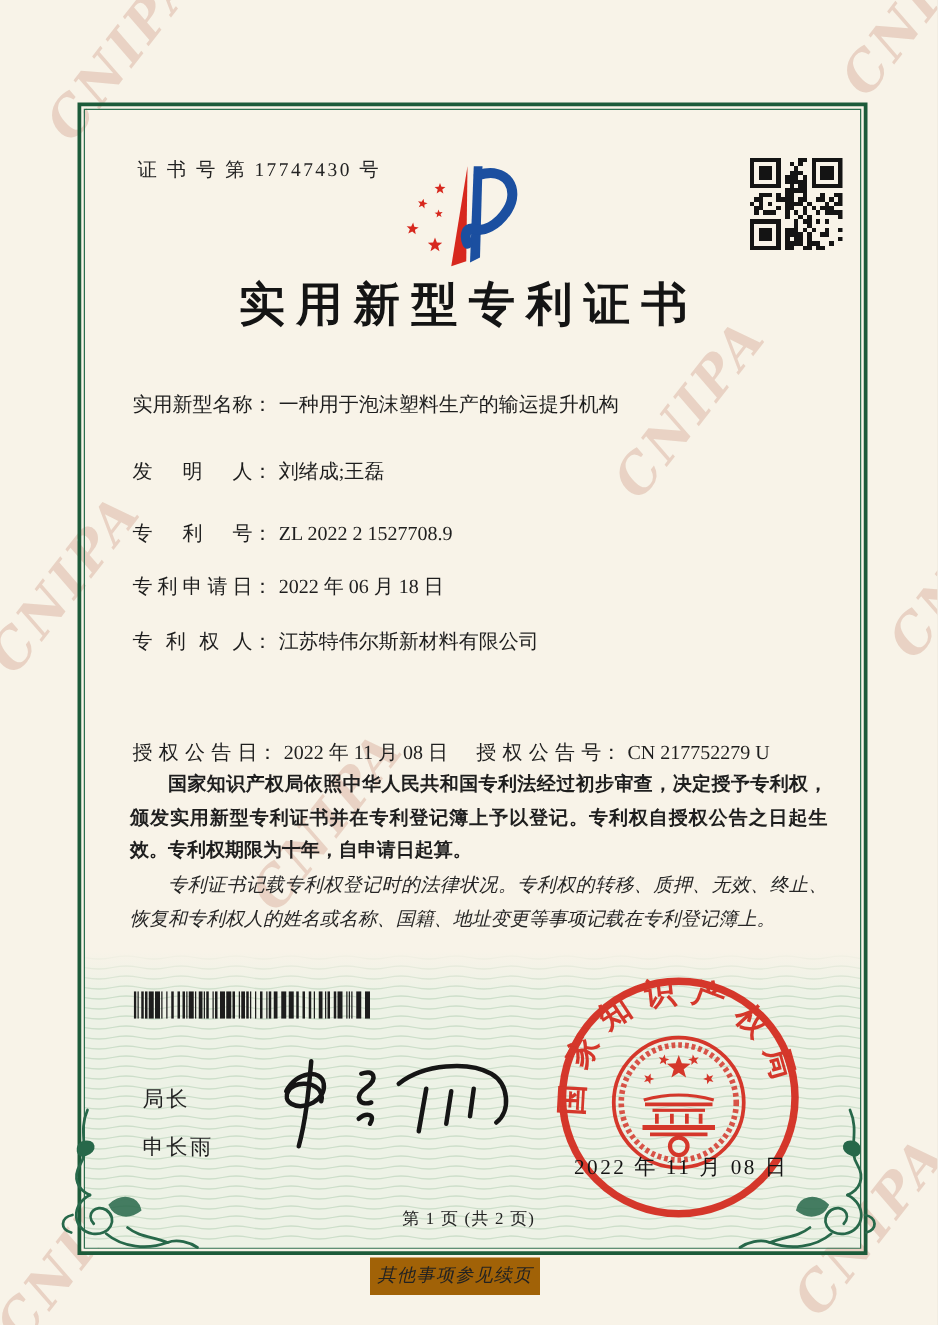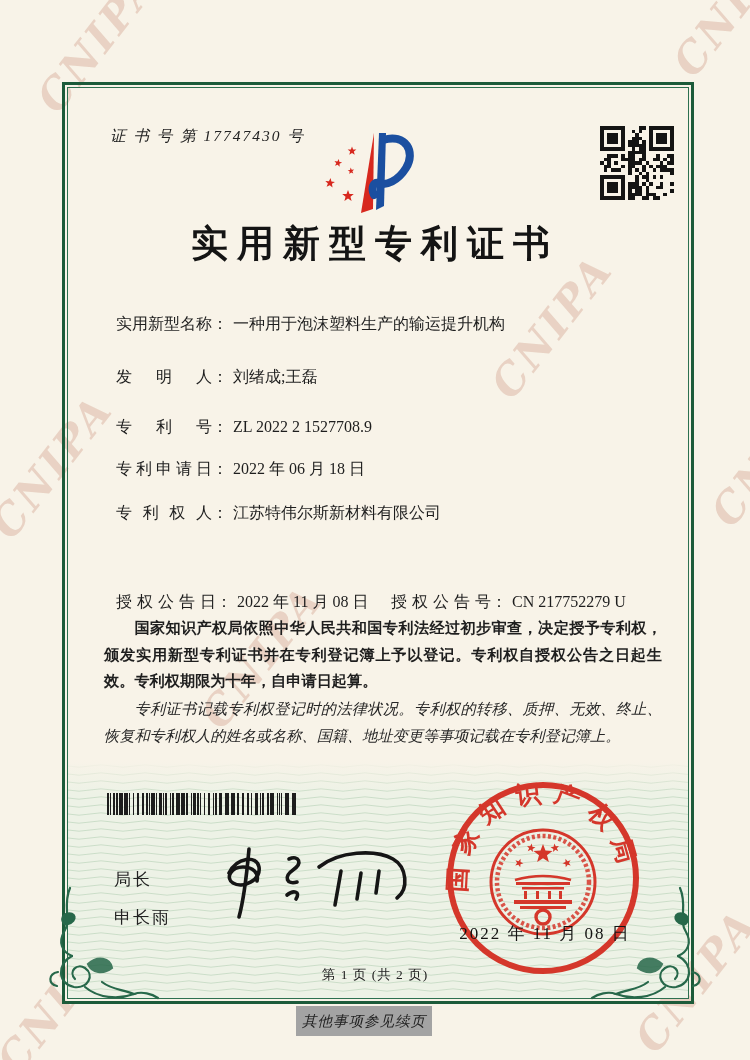--- a/index.html
+++ b/index.html
@@ -15,28 +15,28 @@
   .frame{position:absolute;left:62px;top:82px;width:626px;height:916px;
          border:3px solid #1c5b3a;z-index:2;}
   .frame-inner{position:absolute;inset:2px;border:1px solid #2d7050;}
 
   
   .band{position:absolute;left:3px;right:3px;bottom:3px;top:675px;background:#edf2e6;overflow:hidden;}
   .band-fade{position:absolute;left:0;right:0;top:0;height:34px;
              background:linear-gradient(#f8f3e8,rgba(248,243,232,0));}
 
   
-  .cert-no{position:absolute;left:110px;top:126px;font-size:15.5px;letter-spacing:2px;color:#222;z-index:3;font-style:italic;}
+  .cert-no{position:absolute;left:110px;top:126px;font-size:15.5px;letter-spacing:2px;color:#222;z-index:3;}
   .logo{position:absolute;left:316px;top:130px;width:122px;height:90px;z-index:3;}
   .qr{position:absolute;left:600px;top:126px;width:74px;height:74px;z-index:3;}
   .title{position:absolute;left:62px;top:219px;width:626px;text-align:center;
          font-size:37px;font-weight:bold;letter-spacing:9px;color:#141414;z-index:3;}
 
   
-  .row{position:absolute;left:106px;width:560px;font-size:16px;color:#1e1e1e;z-index:3;white-space:nowrap;margin-left:10px;}
+  .row{position:absolute;left:106px;width:560px;font-size:16px;color:#1e1e1e;z-index:3;white-space:nowrap;}
   .lbl{display:inline-block;width:96px;text-align:justify;text-align-last:justify;vertical-align:bottom;}
   .lbl5{width:100px;}
   .colon{display:inline-block;}
   .val{margin-left:5px;}
   .r1{top:314px}.r2{top:367px}.r3{top:417px}.r4{top:459px}.r5{top:503px}.r6{top:548px}.r7{top:592px}
   .grant-no-group{position:absolute;left:275px;top:0;}
 
   
   .para{position:absolute;left:104px;width:558px;font-size:15.2px;line-height:26.5px;
         text-align:justify;text-indent:2em;color:#1e1e1e;z-index:3;}
@@ -51,21 +51,21 @@
   .sig-name{top:880px;margin-top:26px;}
   .autograph{position:absolute;left:223px;top:843px;width:198px;height:80px;z-index:4;}
   .seal{position:absolute;left:445px;top:780px;width:196px;height:196px;z-index:4;}
   .seal-date{position:absolute;left:450px;top:922px;width:190px;text-align:center;
              font-size:17px;letter-spacing:2px;color:#141414;z-index:5;white-space:nowrap;}
 
   
   .page-info{position:absolute;left:62px;top:966px;width:626px;text-align:center;
              font-size:13.5px;color:#222;letter-spacing:1px;z-index:4;}
   .cont-note{position:absolute;left:296px;top:1006px;width:136px;height:30px;line-height:30px;
-             background:#a3a3a3;text-align:center;font-size:14.5px;font-style:italic;
+             background:#a16207;text-align:center;font-size:14.5px;font-style:italic;
              color:#222;letter-spacing:1px;z-index:3;}
 
   .flourish{position:absolute;width:120px;height:125px;z-index:5;}
   .fl-left{left:40px;top:886px;}
   .fl-right{left:590px;top:886px;transform:scaleX(-1);}
 </style>
 </head>
 <body>
 
 <div class="page">

